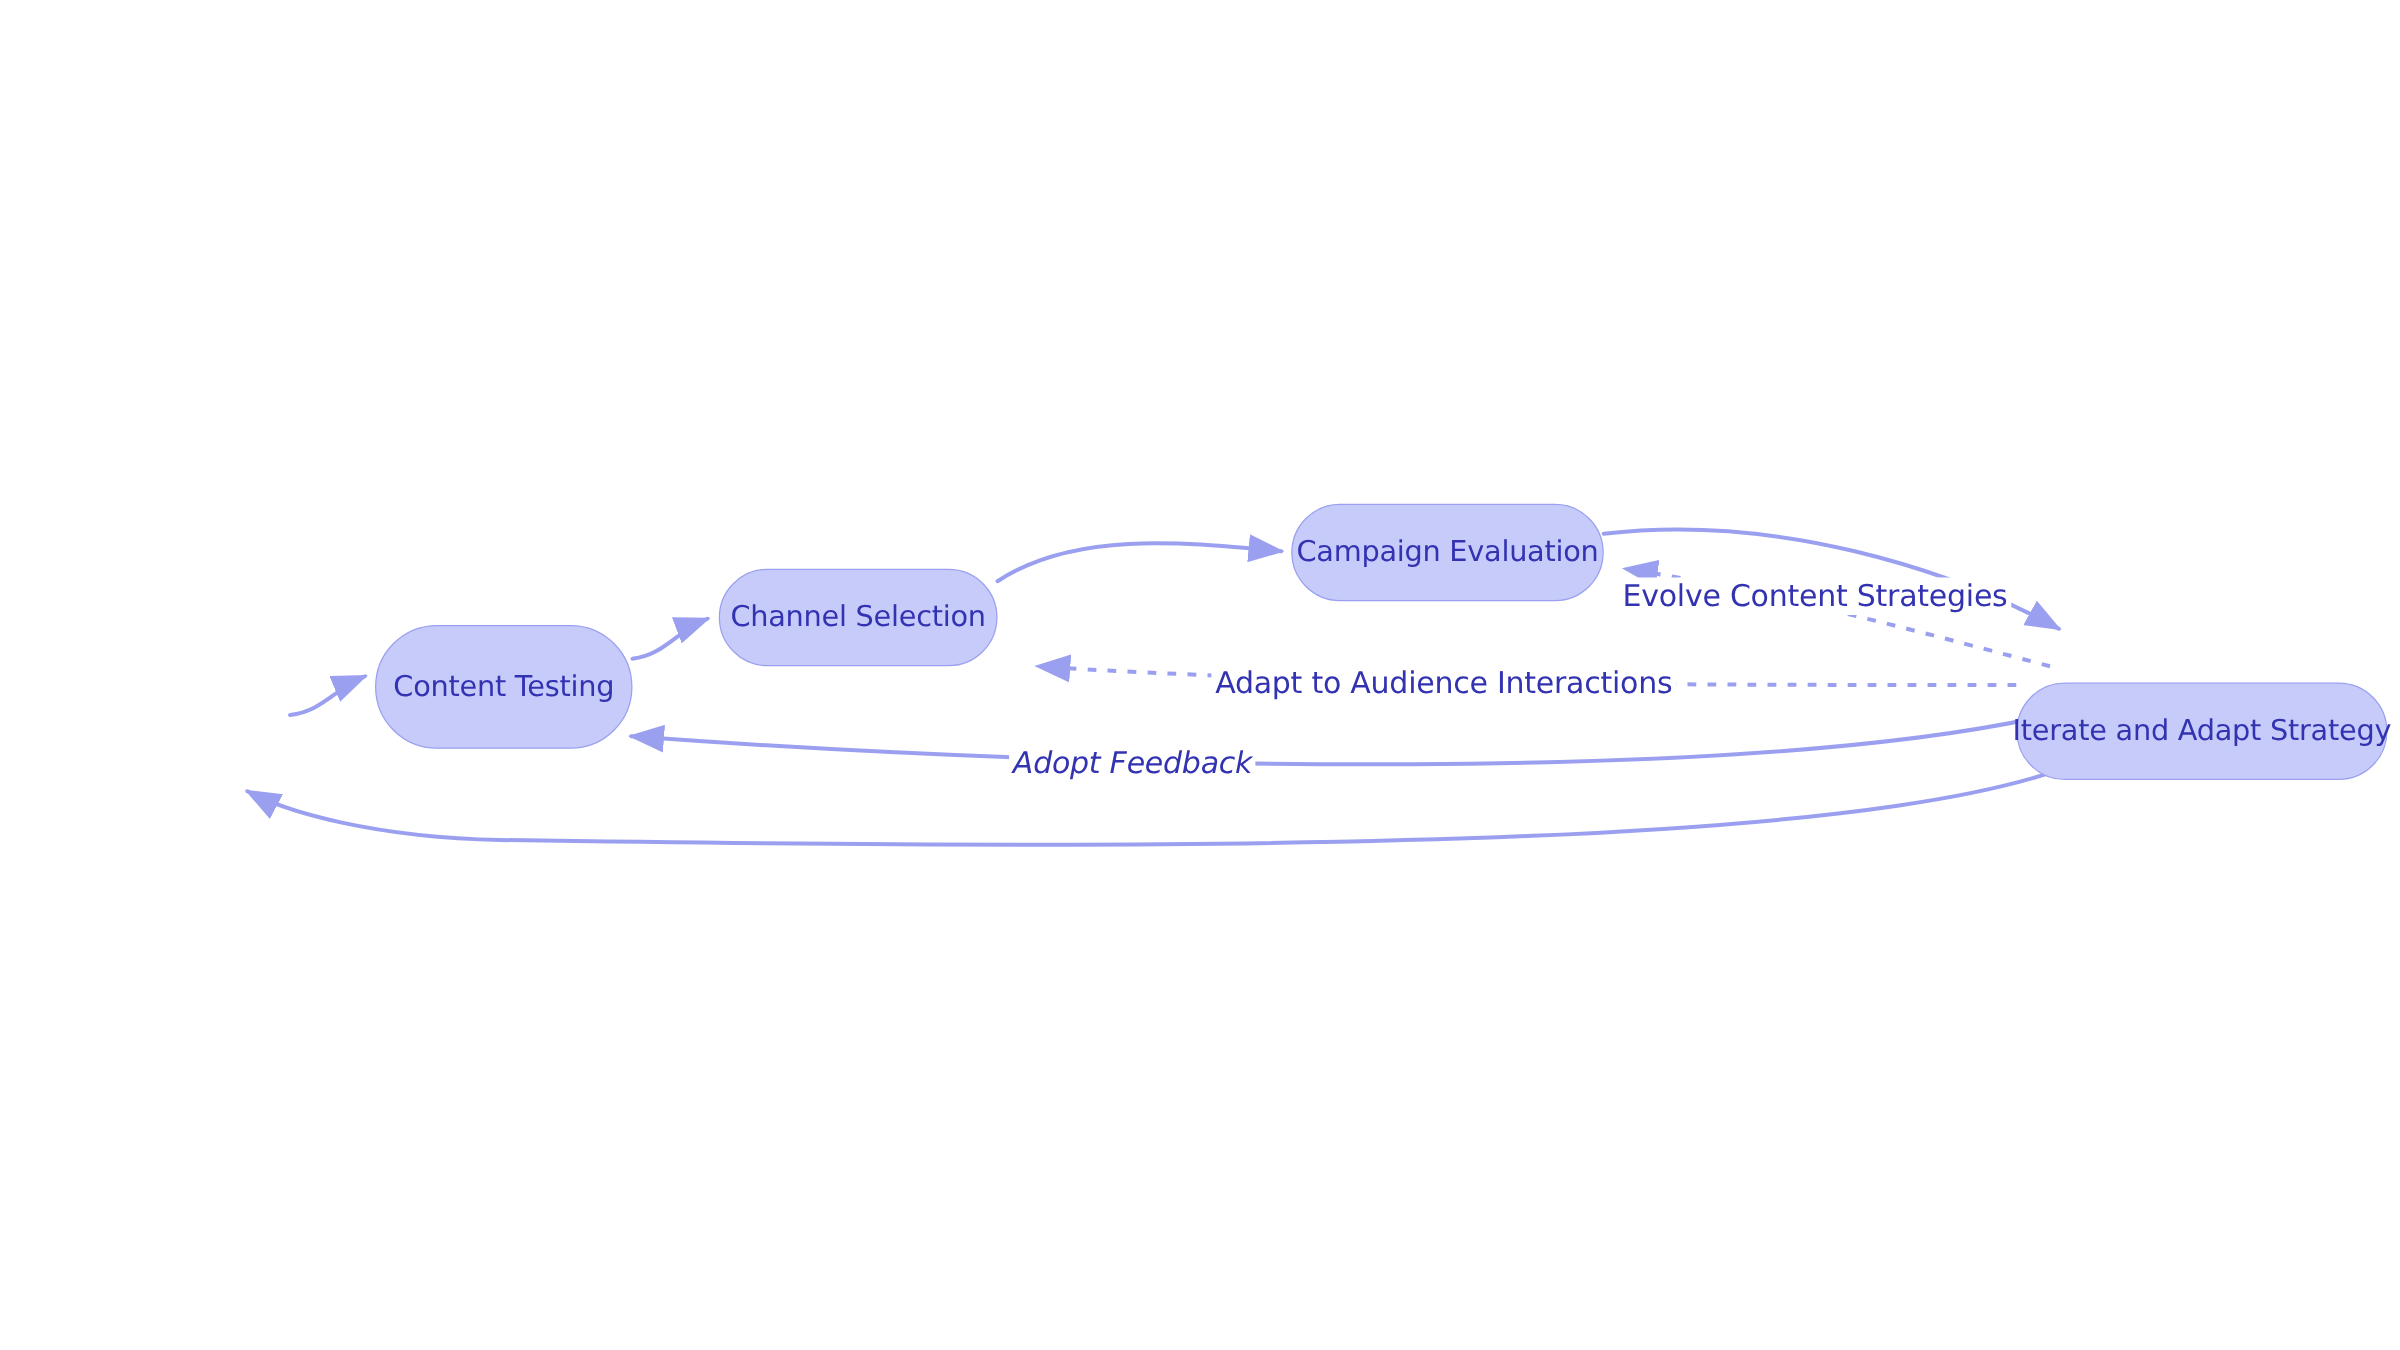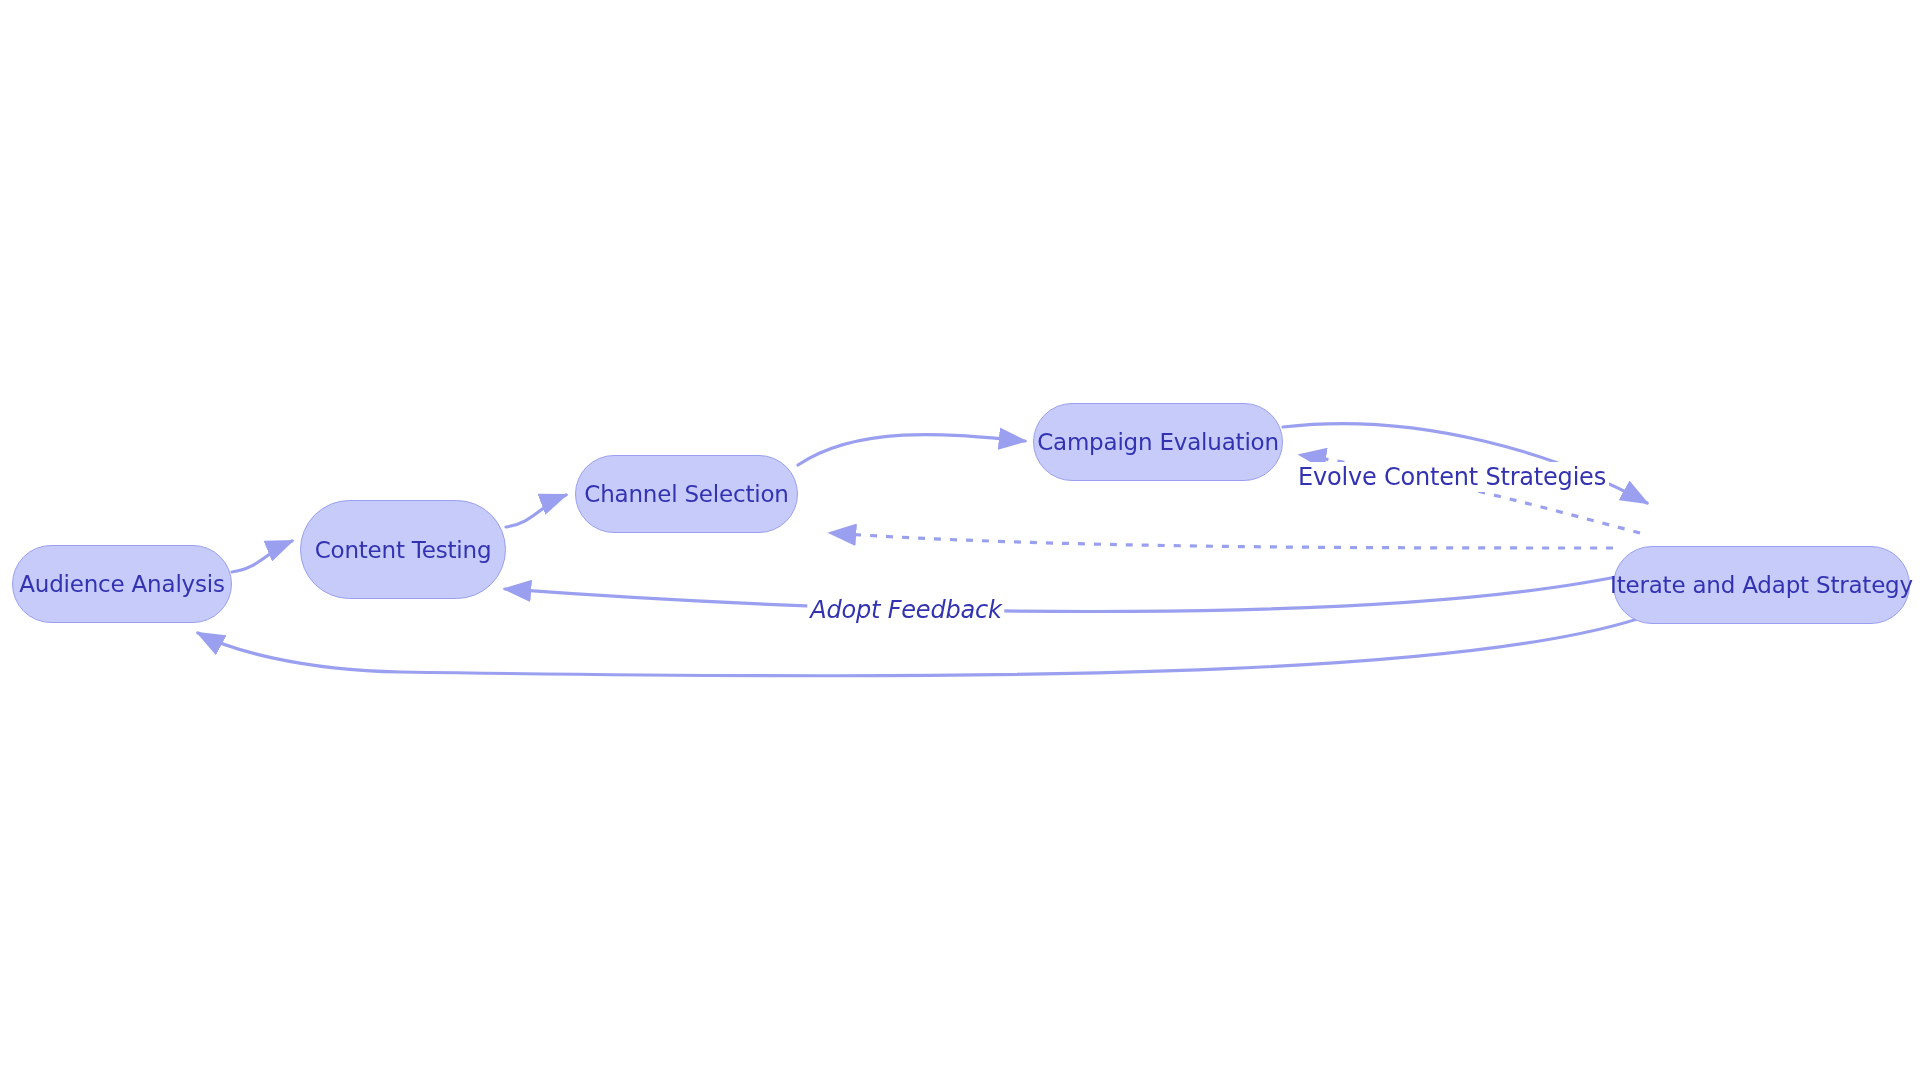--- a/index.html
+++ b/index.html
@@ -90,38 +90,36 @@
 
     <path class="edge-path-dotted" marker-end="url(#arrowhead-dot)" d="M 1640,533 C 1560,512 1420,473 1300,455"></path>
 
     <path class="edge-path-dotted" marker-end="url(#arrowhead-dot)" d="M 1613,548 C 1350,548 1050,548 830,533"></path>
 
     <path class="edge-path-solid" marker-end="url(#arrowhead)" d="M 1635,573 C 1400,625 900,618 505,589"></path>
 
     <path class="edge-path-solid" marker-end="url(#arrowhead)" d="M 1690,596 C 1560,680 1000,681 400,672 C 300,670 230,650 198,633"></path>
   </svg>
 
-  <div class="node" style="left:12px; top:545px; width:220px; height:78px;">
-    <span class="node-label">Audience Analysis</span>
-  </div>
 
   <div class="node" style="left:300px; top:500px; width:206px; height:99px;">
     <span class="node-label">Content Testing</span>
   </div>
 
   <div class="node" style="left:1033px; top:403px; width:250px; height:78px;">
     <span class="node-label">Campaign Evaluation</span>
   </div>
 
   <div class="node" style="left:575px; top:455px; width:223px; height:78px;">
     <span class="node-label">Channel Selection</span>
   </div>
 
   <div class="node" style="left:1613px; top:546px; width:297px; height:78px;">
     <span class="node-label">Iterate and Adapt Strategy</span>
   </div>
 
   <div class="edge-label" style="left:1452px; top:477px;">Evolve Content Strategies</div>
 
+  <div class="edge-label" style="left:1155px; top:546px;">Adapt to Audience Interactions</div>
 
   <div class="edge-label" style="left:906px; top:610px;font-style:italic;">Adopt Feedback</div>
 
 </div>
 
 </body></html>

